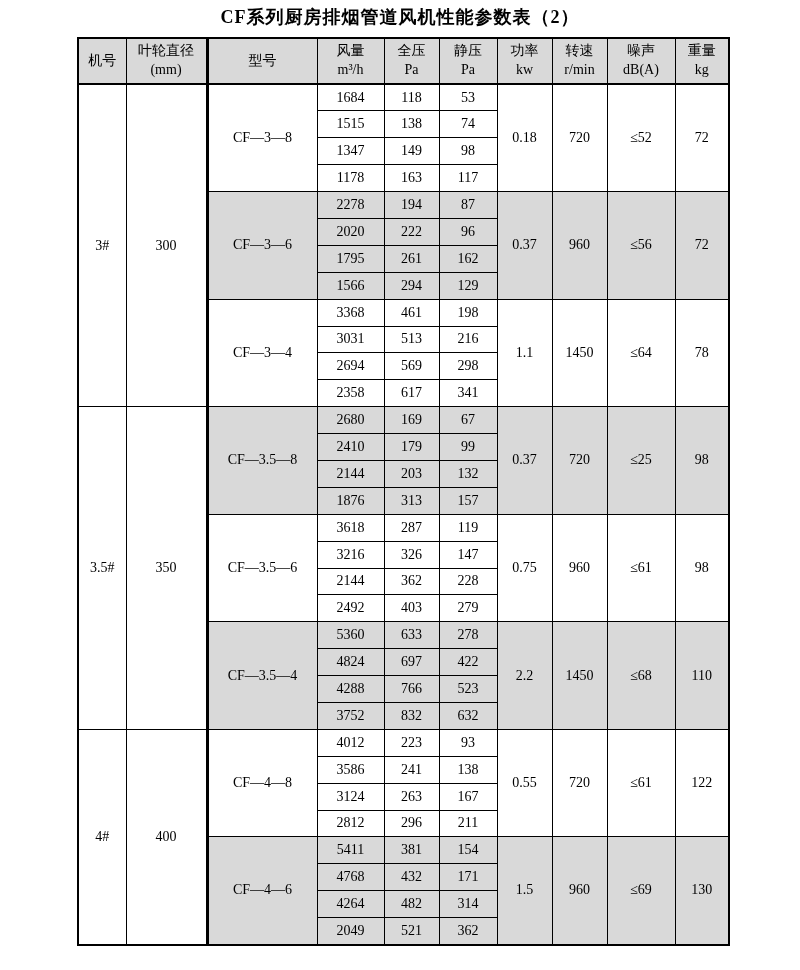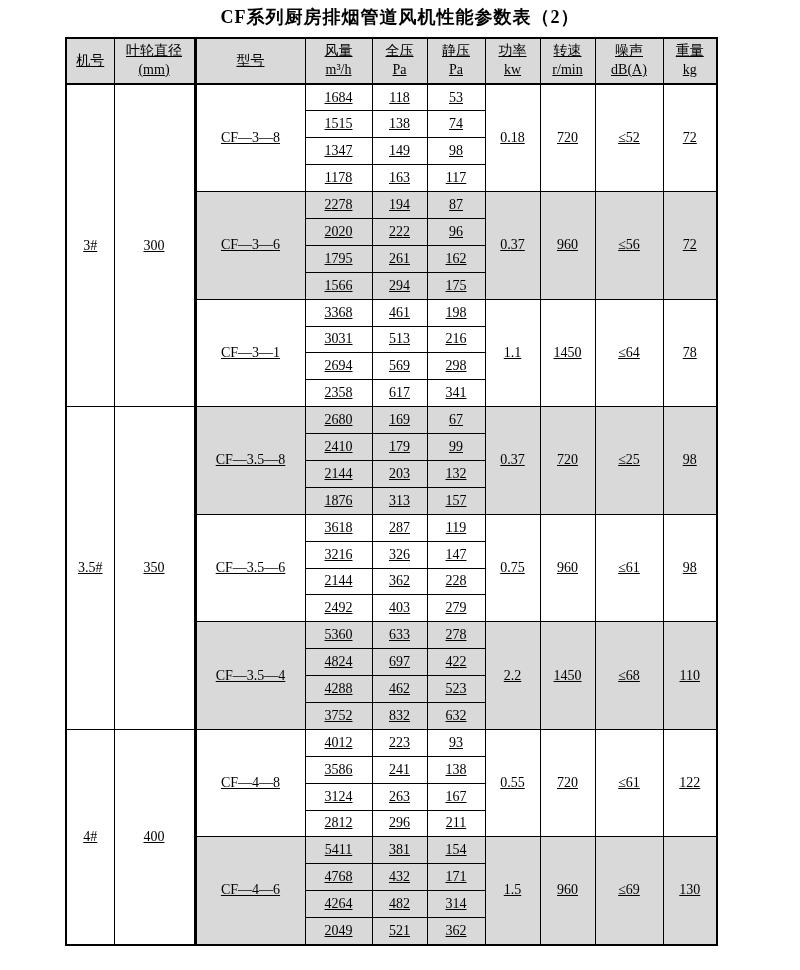--- a/index.html
+++ b/index.html
@@ -23,27 +23,26 @@
     width: 100%;
     margin: 0;
     text-align: center;
     font-size: 18px;
     font-weight: bold;
     letter-spacing: 1px;
     color: #000;
   }
   table.spec-table {
     position: absolute;
-    left: 65px;
+    left: 77px;
     top: 37px;
     width: 651px;
     border-collapse: collapse;
     table-layout: fixed;
     border: 2px solid var(--border, #000);
-    text-decoration: underline;
   }
   .spec-table th, .spec-table td {
     border: 1px solid var(--border, #000);
     padding: 0;
     text-align: center;
     vertical-align: middle;
     font-size: 14px;
     font-weight: normal;
     color: #000;
     overflow: hidden;
@@ -174,24 +173,24 @@
           <td class="shaded">96</td>
         </tr>
         <tr>
           <td class="shaded">1795</td>
           <td class="shaded">261</td>
           <td class="shaded">162</td>
         </tr>
         <tr>
           <td class="shaded">1566</td>
           <td class="shaded">294</td>
-          <td class="shaded">175</td>
-        </tr>
-        <tr>
-          <td rowspan="4" class="col-model-edge">CF—3—1</td>
+          <td class="shaded">129</td>
+        </tr>
+        <tr>
+          <td rowspan="4" class="col-model-edge">CF—3—4</td>
           <td>3368</td>
           <td>461</td>
           <td>198</td>
           <td rowspan="4">1.1</td>
           <td rowspan="4">1450</td>
           <td rowspan="4">≤64</td>
           <td rowspan="4">78</td>
         </tr>
         <tr>
           <td>3031</td>
@@ -270,21 +269,21 @@
           <td rowspan="4" class="shaded">≤68</td>
           <td rowspan="4" class="shaded">110</td>
         </tr>
         <tr>
           <td class="shaded">4824</td>
           <td class="shaded">697</td>
           <td class="shaded">422</td>
         </tr>
         <tr>
           <td class="shaded">4288</td>
-          <td class="shaded">462</td>
+          <td class="shaded">766</td>
           <td class="shaded">523</td>
         </tr>
         <tr>
           <td class="shaded">3752</td>
           <td class="shaded">832</td>
           <td class="shaded">632</td>
         </tr>
         <tr>
           <td rowspan="8">4#</td>
           <td rowspan="8">400</td>

